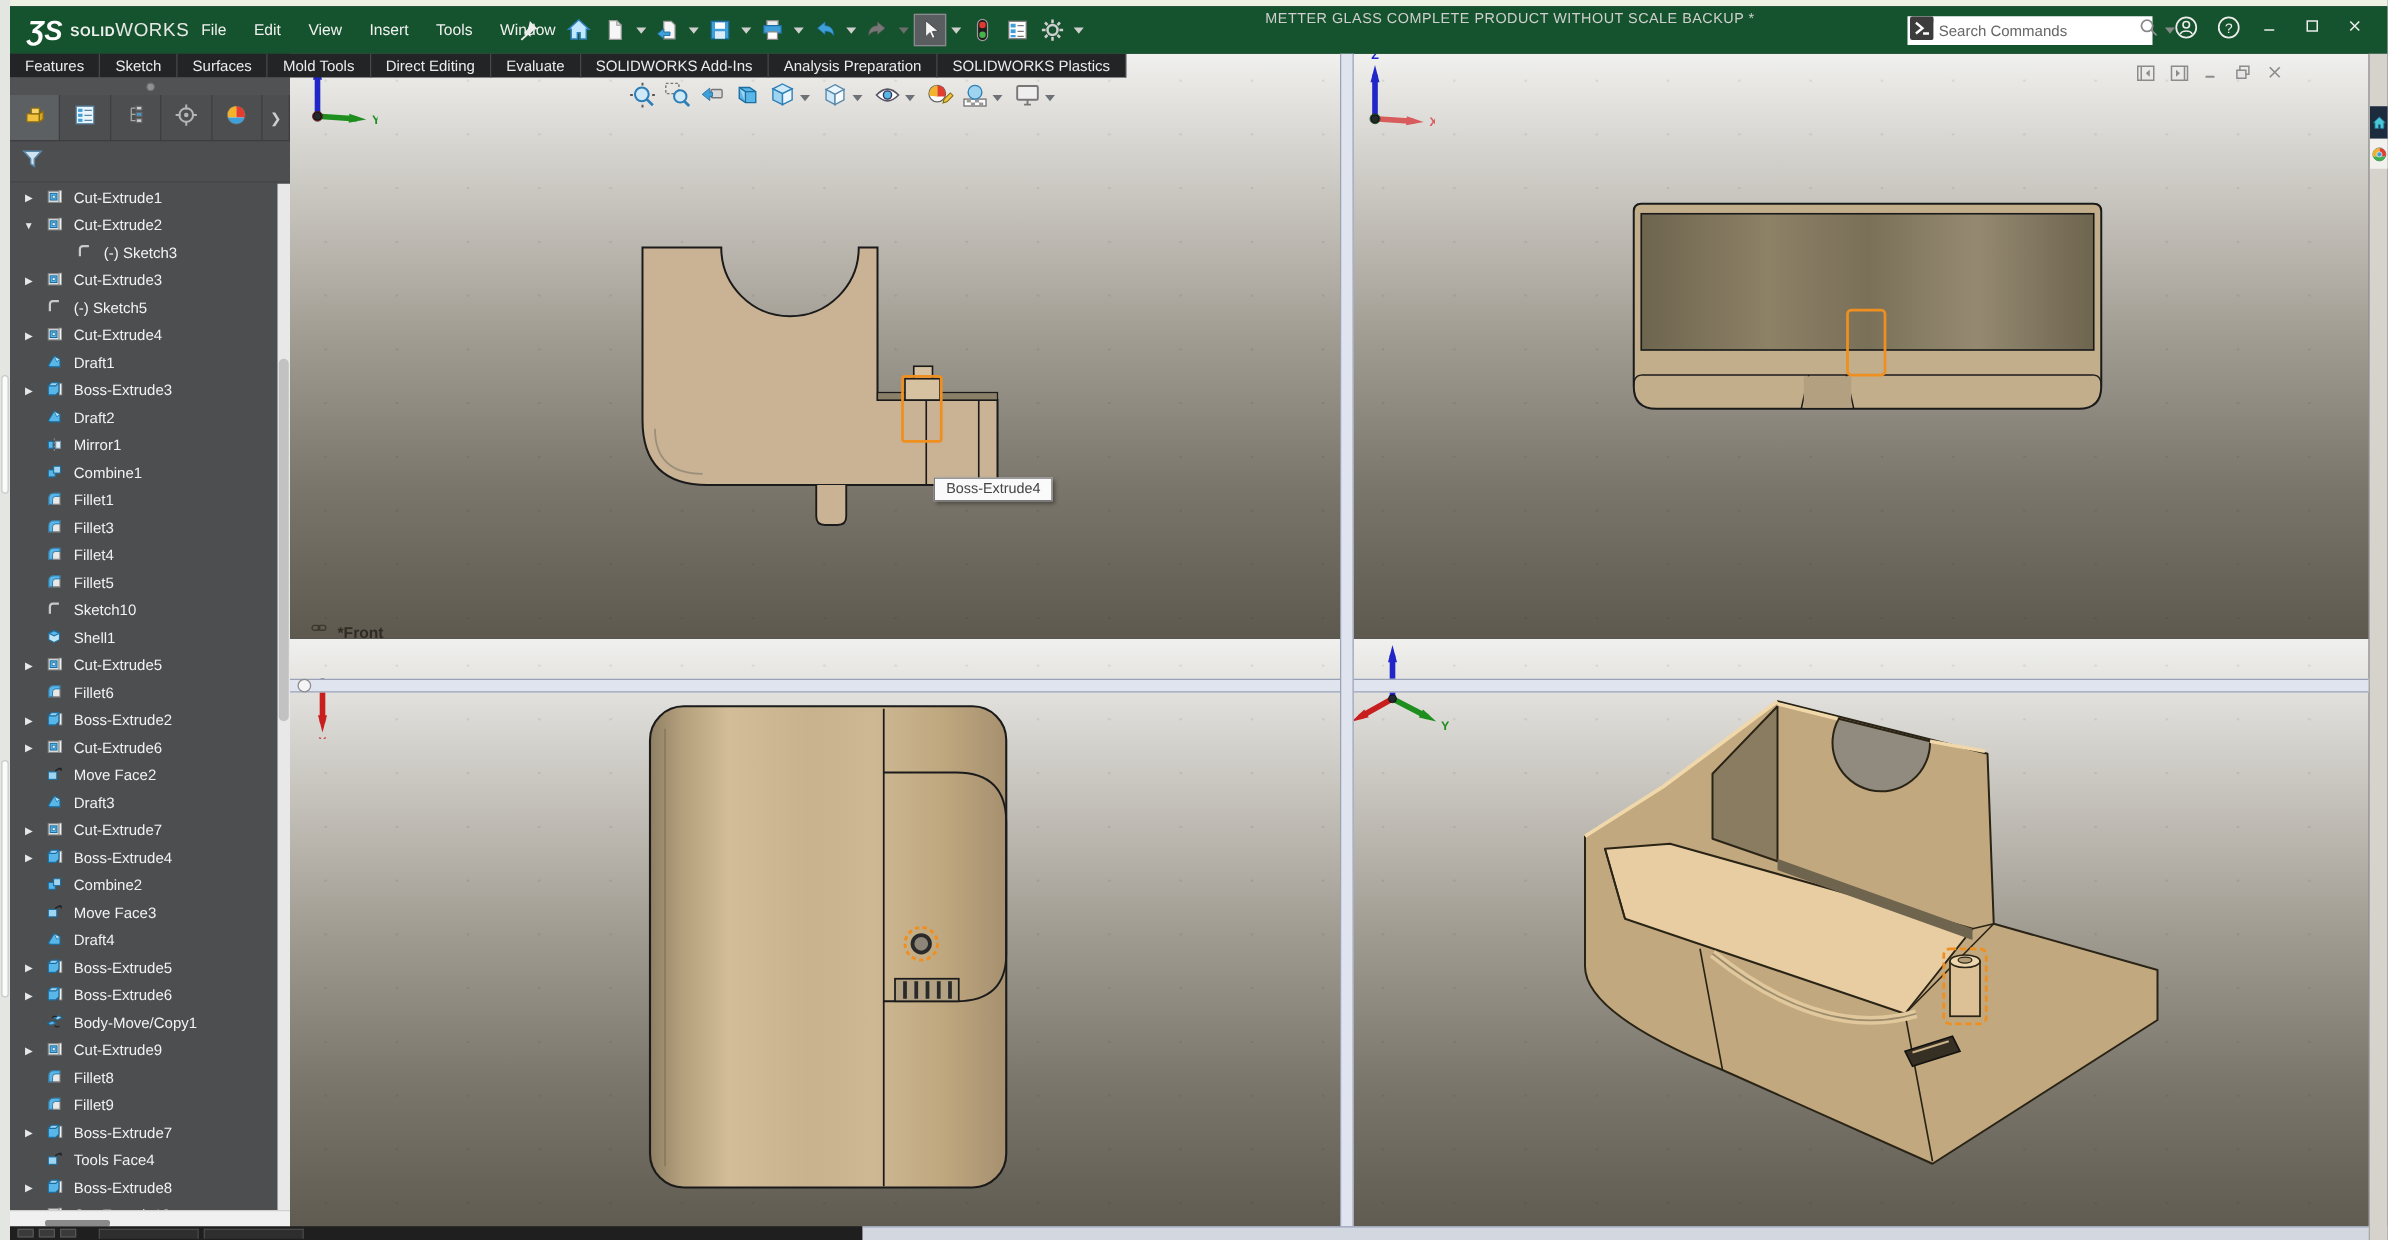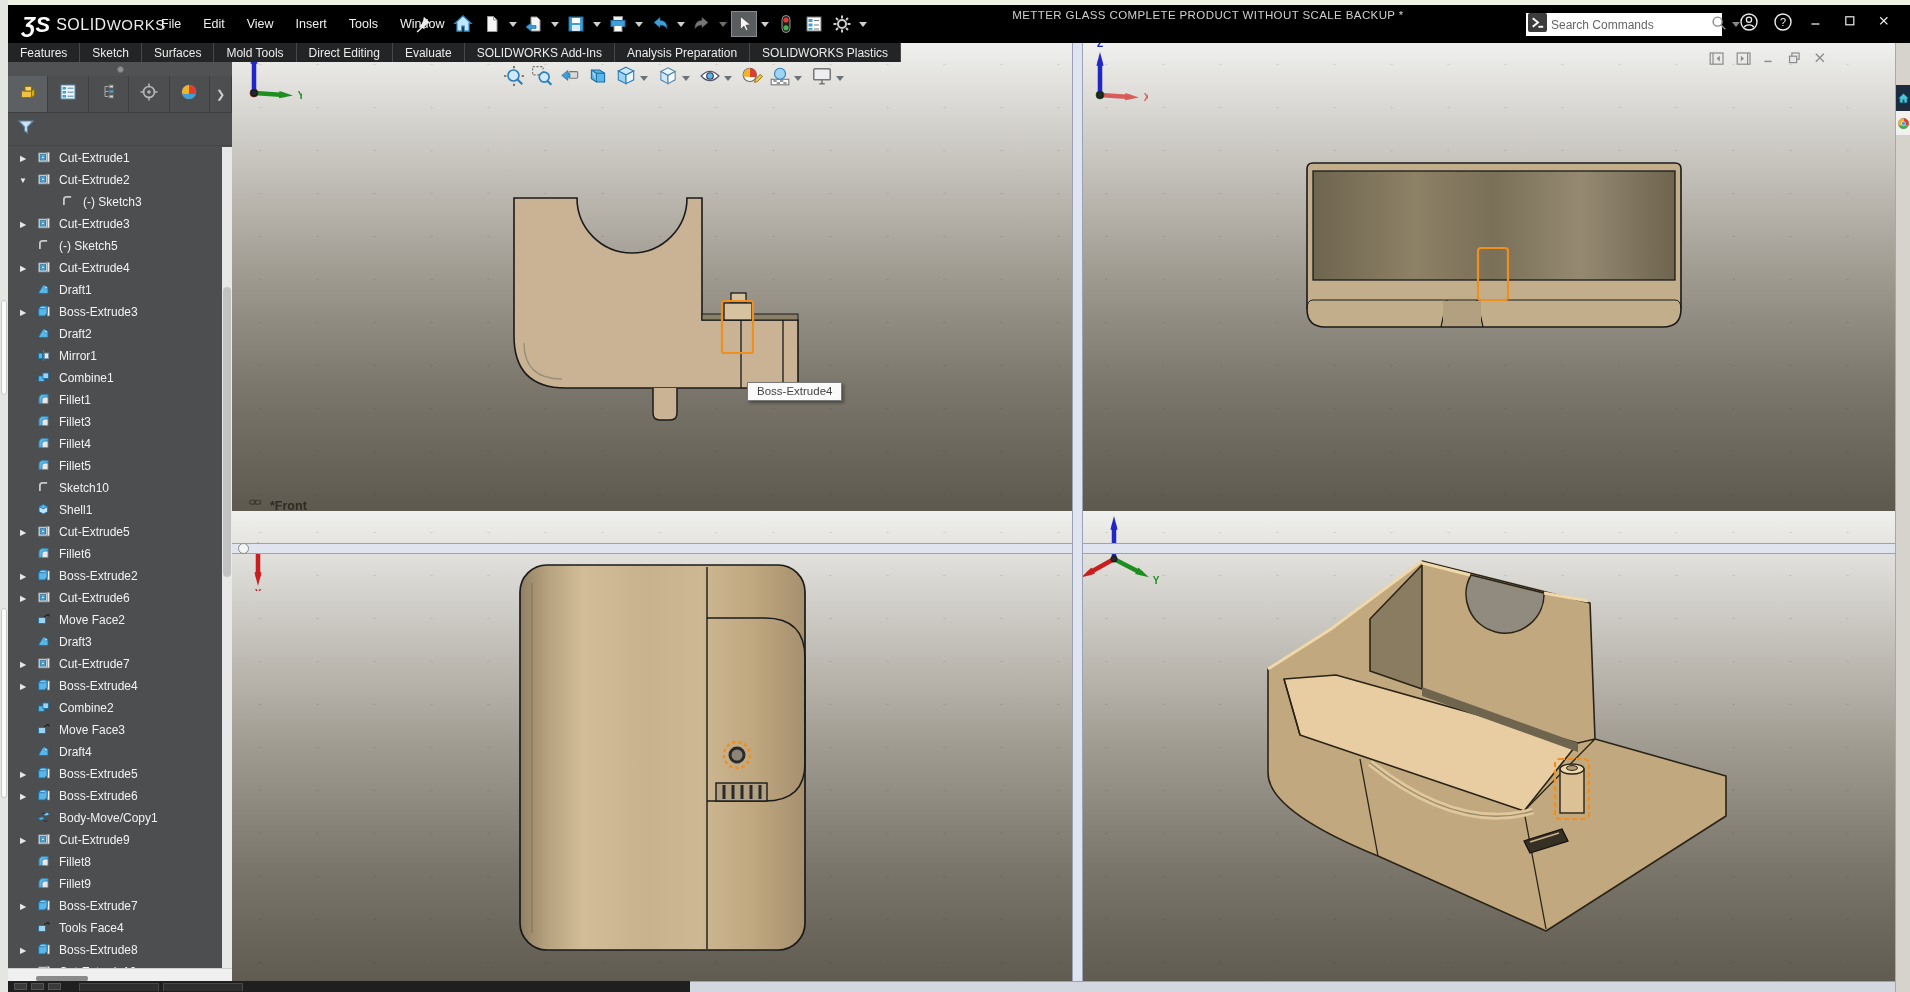--- a/index.html
+++ b/index.html
@@ -9,24 +9,24 @@
 
   
   #left-outer { position:absolute; left:0; top:0; width:8px; height:992px; background:#e4e6e2; }
   .outer-thumb { position:absolute; left:1px; width:6px; background:#fbfbfb; border:1px solid #c9c9c9; border-radius:3px; }
   #top-outer { position:absolute; left:8px; top:0; width:1902px; height:5px; background:#eef2e2; }
 
   
   #app { position:absolute; left:8px; top:5px; width:1902px; height:987px; background:#3d3f40; }
 
   
-  #titlebar { position:absolute; left:0; top:0; width:1902px; height:38px; background:#000000; color:#f0f0f0; }
+  #titlebar { position:absolute; left:0; top:0; width:1902px; height:38px; background:#14532d; color:#f0f0f0; }
   #brand { position:absolute; left:14px; top:7px; display:flex; align-items:center; gap:6px; }
   #brand .dsmark { font-size:22px; font-style:italic; font-weight:bold; color:#fff; }
-  #brand .solid { font-weight:normal; font-size:16px; letter-spacing:.5px; }
+  #brand .solid { font-weight:bold; font-size:11px; letter-spacing:.5px; }
   #brand .works { font-weight:normal; font-size:15px; letter-spacing:.5px; color:#e8e8e8; }
   #menubar { position:absolute; left:142px; top:0; height:38px; display:flex; align-items:center; }
   .menu-item { padding:0 11px; font-size:12.5px; height:38px; display:flex; align-items:center; cursor:default; }
   #pin-btn { position:absolute; left:404px; top:8px; width:22px; height:22px; display:flex; align-items:center; justify-content:center; }
   #main-toolbar { position:absolute; left:440px; top:4px; height:30px; display:flex; align-items:center; }
   .tb-item { display:flex; align-items:center; margin:0 1px; padding:2px; border:1px solid transparent; }
   .tb-item.active { background:#5a5d5f; border:1px solid #8a8d8f; }
   .tb-item svg { display:block; }
   .caret { width:0; height:0; border-left:4px solid transparent; border-right:4px solid transparent; border-top:5px solid #cfcfcf; margin:0 3px; }
   .caret.dis { border-top-color:#6d6d6d; }

